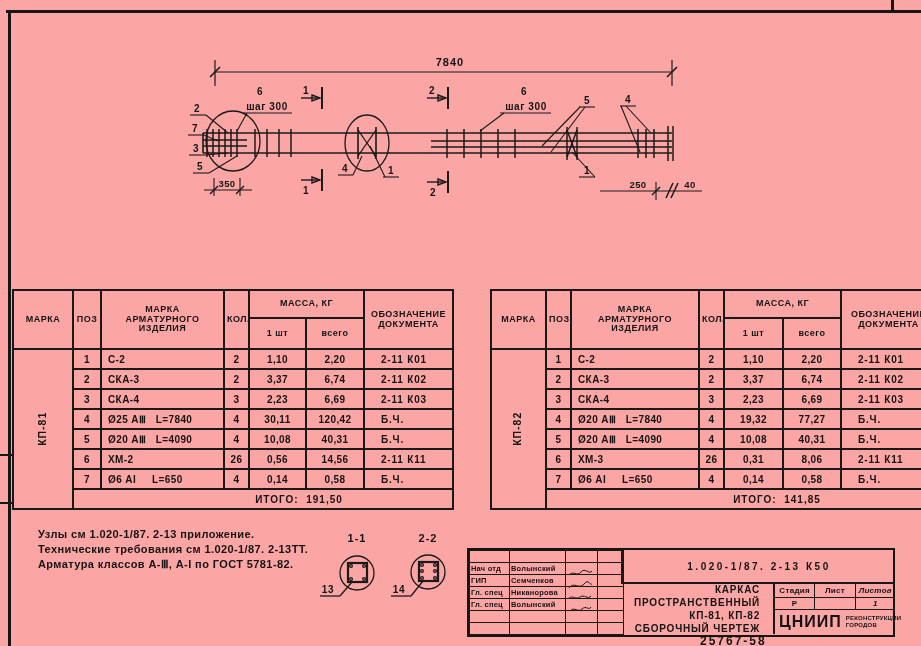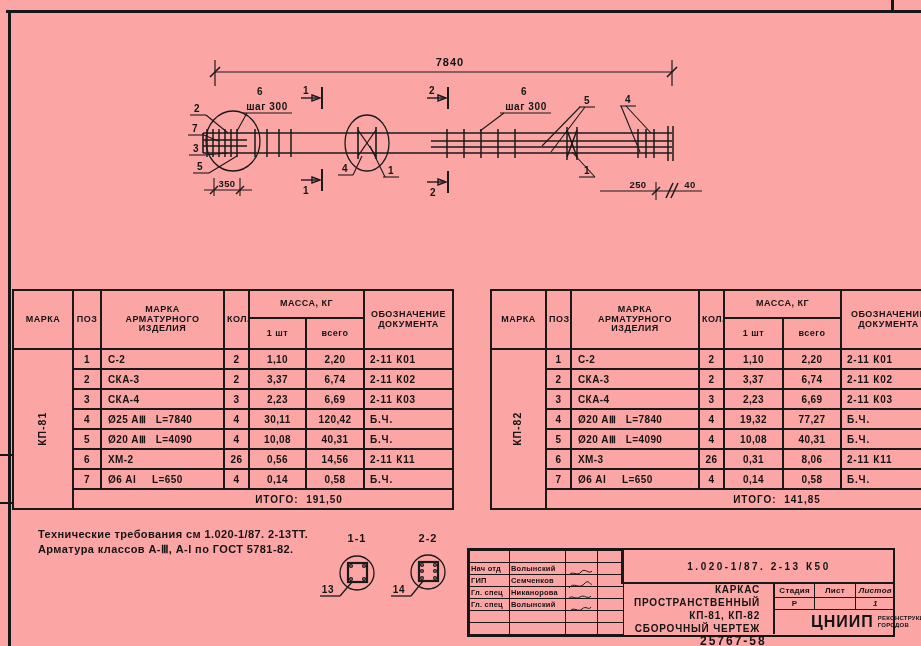--- a/index.html
+++ b/index.html
@@ -18,21 +18,21 @@
   
   table.spec{position:absolute;border-collapse:collapse;table-layout:fixed;}
   table.spec td{
     border:2px solid #191919;font-weight:bold;font-size:10px;color:#141414;
     padding:0 2px;text-align:center;overflow:hidden;letter-spacing:.4px;line-height:1.1;
   }
   table.spec tr.body td{height:18px;}
   table.spec td.hc{font-size:9px;letter-spacing:.5px;}
   table.spec td.pre{white-space:pre-line;}
   table.spec td.item{text-align:left;padding-left:6px;white-space:pre;}
-  table.spec td.doc{text-align:left;padding-left:5px;letter-spacing:.8px;}
+  table.spec td.doc{text-align:left;padding-left:16px;letter-spacing:.8px;}
   table.spec td.markcell{position:relative;}
   table.spec td.markcell span{display:inline-block;transform:rotate(-90deg);letter-spacing:1px;font-size:10.5px;}
   table.spec td.totalcell{text-align:center;padding-left:74px;letter-spacing:1px;height:18px;}
   
   .notes{position:absolute;left:38px;top:527px;width:330px;font-size:11px;font-weight:bold;
          line-height:15px;letter-spacing:.4px;}
   
   #titleblock{position:absolute;left:467px;top:548px;width:428px;height:89px;
               border:2.5px solid #151515;box-sizing:border-box;}
   table.tbsig{position:absolute;left:0;top:0;width:154px;height:100%;border-collapse:collapse;table-layout:fixed;}
@@ -44,21 +44,21 @@
   .tbtitle{position:absolute;left:152px;top:34px;width:152px;height:50px;
            display:flex;align-items:center;justify-content:center;text-align:right;
            white-space:pre-line;font-weight:bold;font-size:10px;line-height:1.3;letter-spacing:.8px;}
   .tbstage{position:absolute;left:304px;top:34px;width:120px;height:50px;border-left:2px solid #191919;}
   .stgrow{display:flex;height:13px;border-bottom:1.5px solid #191919;}
   .stgrow div{flex:1;border-right:1.5px solid #191919;text-align:center;font-weight:bold;font-size:8px;
               line-height:13px;letter-spacing:.3px;}
   .stgrow div:last-child{border-right:none;font-style:italic;}
   .stgrow.vals{height:11px;}
   .stgrow.vals div{line-height:11px;}
-  .orgcell{display:flex;align-items:center;height:24px;padding-left:16px;margin-left:20px;}
+  .orgcell{display:flex;align-items:center;height:24px;padding-left:4px;}
   .orgbig{font-weight:bold;font-size:16px;letter-spacing:1px;}
   .orgsub{font-weight:bold;font-size:6px;line-height:1.25;white-space:pre-line;margin-left:4px;letter-spacing:.2px;}
   .botnum{position:absolute;left:700px;top:634px;font-weight:bold;font-size:12px;letter-spacing:2px;}
 </style>
 </head>
 <body>
 
 <div class="sheet">
 
   <div class="bline" style="left:6px;top:10px;width:915px;height:3px;"></div>
@@ -389,20 +389,21 @@
           <td>0,58</td>
           <td class="doc">Б.Ч.</td>
         </tr>
     <tr class="body">
           <td colspan="6" class="totalcell"><span>ИТОГО:</span>&nbsp;&nbsp;<span>141,85</span></td>
         </tr>
   </tbody>
     </table>
 
   <div class="notes">
+    <div>Узлы см 1.020-1/87. 2-13 приложение.</div>
     <div>Технические требования см 1.020-1/87. 2-13ТТ.</div>
     <div>Арматура классов А-Ⅲ, А-I по ГОСТ 5781-82.</div>
   </div>
 
   <svg style="left:295px;top:528px;" width="180" height="82" viewBox="0 0 180 82">
     <g stroke-width="1.3">
       <circle cx="62" cy="45" r="17"></circle>
       <rect x="53" y="35" width="19" height="19" stroke-width="2.2"></rect>
       <circle cx="56" cy="38" r="1.4" fill="#1a1a1a"></circle>
         <circle cx="69" cy="38" r="1.4" fill="#1a1a1a"></circle>

